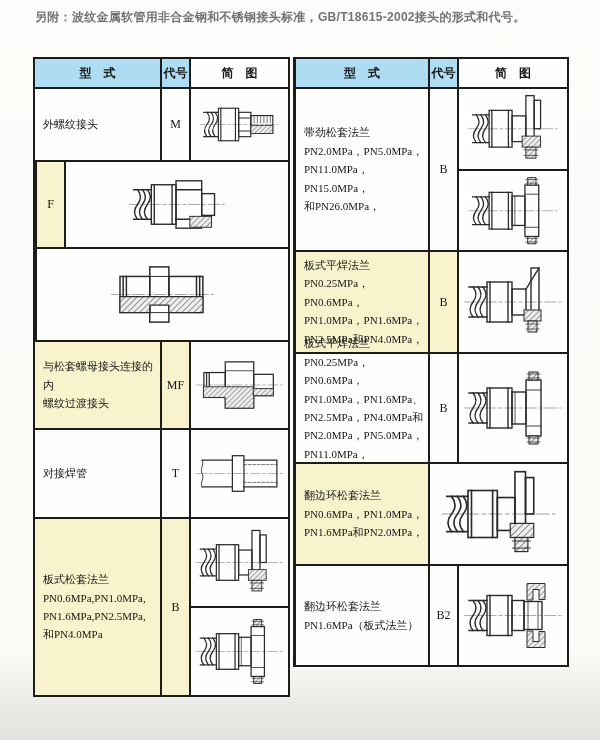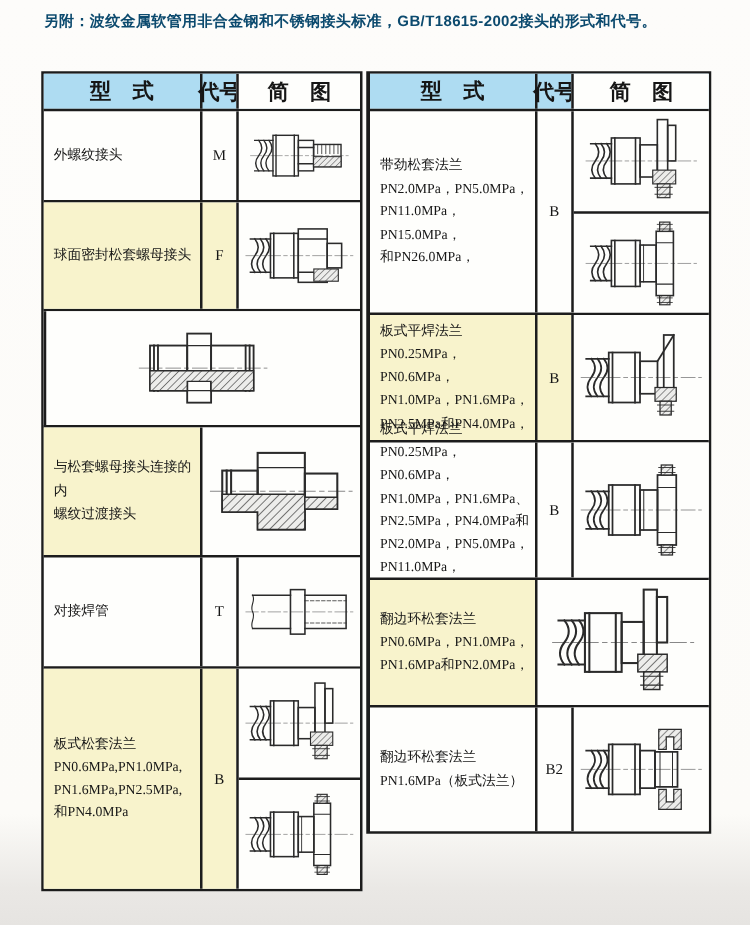--- a/index.html
+++ b/index.html
@@ -6,48 +6,48 @@
   html,body{width:600px;height:740px;}
   body{
     position:relative;
     background:linear-gradient(180deg,#fdfcfa 0%,#fcfbf8 88%,#eae8e5 96%,#e6e4e1 100%);
     font-family:"Liberation Serif","DejaVu Serif",serif;
     color:#161616;
   }
   .caption{
     position:absolute;left:35px;top:9px;width:545px;
     font-family:"Liberation Sans","DejaVu Sans",sans-serif;
-    font-weight:700;font-size:12px;color:#0c4a6e;letter-spacing:.3px;
+    font-weight:700;font-size:12px;color:#737373;letter-spacing:.3px;
   }
   .half{
     position:absolute;top:57px;
     border:2px solid var(--bd,#1c1c1c);
     background:#fefefc;
   }
   .half.lhalf{left:33px;width:257px;}
   .half.rhalf{left:293px;width:276px;border-left-width:3px;}
   .row{display:flex;border-top:2px solid var(--bd,#1c1c1c);}
   .row.head{border-top:none;background:var(--hdr,#aedcf2);}
   .h28{height:28px}.h73{height:73px}.h87{height:87px}.h93{height:93px}
-  .h88{height:104px}.h89{height:89px}.h178{height:178px}
+  .h88{height:88px}.h89{height:89px}.h178{height:178px}
   .h193{height:163px}.h102{height:102px}.h110{height:110px}.h101{height:101px}
   .ct{
     flex:none;display:flex;flex-direction:column;justify-content:center;
     padding:4px 3px 4px 8px;font-size:11px;line-height:1.68;white-space:pre-line;
   }
   .lhalf .ct{width:125px}
   .rhalf .ct{width:132px}
   .cc{
     flex:none;width:29px;border-left:2px solid var(--bd,#1c1c1c);
     display:flex;align-items:center;justify-content:center;font-size:12px;
   }
   .cd{flex:1;border-left:2px solid var(--bd,#1c1c1c);display:flex;flex-direction:column;background:#fefefc;}
   .head .ct,.head .cc,.head .cd{
     justify-content:center;align-items:center;display:flex;flex-direction:row;
-    font-size:17px;font-weight:700;padding:0;white-space:nowrap;
+    font-size:12px;font-weight:700;padding:0;white-space:nowrap;
   }
   .hl .ct,.hl .cc{background:var(--yl,#f8f3cc);}
   .subdiag{flex:1;position:relative;padding:3px 4px;min-height:0;}
   .subdiag + .subdiag{border-top:2px solid var(--bd,#1c1c1c);}
   .subdiag svg{width:100%;height:100%;display:block;}
 </style>
 </head>
 <body>
 
 <div class="caption">另附：波纹金属软管用非合金钢和不锈钢接头标准，GB/T18615-2002接头的形式和代号。</div>
@@ -82,21 +82,20 @@
               <path d="M49 32 H64 M49 48 H64"></path>
               <rect x="64" y="29" width="27" height="22"></rect>
               <path d="M68 29 V38 M72 29 V38 M76 29 V38 M80 29 V38 M84 29 V38 M88 29 V38" stroke-width="0.8"></path>
               <rect x="64" y="41" width="27" height="10" fill="url(#h1)" stroke-width="1"></rect>
             </g>
           </svg>
         </div>
       </div>
   </div>
   <div class="row h87 hl">
-    <div class="ct">球面密封松套螺母接头</div>
     <div class="cc">F</div>
     <div class="cd">
         <div class="subdiag">
           <svg viewBox="0 0 100 80" preserveAspectRatio="xMidYMid meet">
             <defs>
               <pattern id="h2" width="4" height="4" patternUnits="userSpaceOnUse" patternTransform="rotate(45)">
                 <rect width="4" height="4" fill="#ededeb"></rect>
                 <line x1="0" y1="0" x2="0" y2="4" stroke="#4a4a4a" stroke-width="1"></line>
               </pattern>
             </defs>
@@ -137,20 +136,21 @@
               <path d="M82 23 V57 M85 23 V57"></path>
               <path d="M10 42 H88 V57 H56 V50 H38 V57 H10 Z" fill="url(#h3)" stroke-width="1"></path>
             </g>
           </svg>
         </div>
       </div>
   </div>
   <div class="row h88 hl">
     <div class="ct">与松套螺母接头连接的内
 螺纹过渡接头</div>
+    <div class="cc">MF</div>
     <div class="cd">
         <div class="subdiag">
           <svg viewBox="0 0 100 80" preserveAspectRatio="xMidYMid meet">
             <defs>
               <pattern id="h4" width="4" height="4" patternUnits="userSpaceOnUse" patternTransform="rotate(45)">
                 <rect width="4" height="4" fill="#ededeb"></rect>
                 <line x1="0" y1="0" x2="0" y2="4" stroke="#4a4a4a" stroke-width="1"></line>
               </pattern>
             </defs>
             <g fill="none" stroke="#2b2b2b" stroke-width="1.4" stroke-linecap="square">

